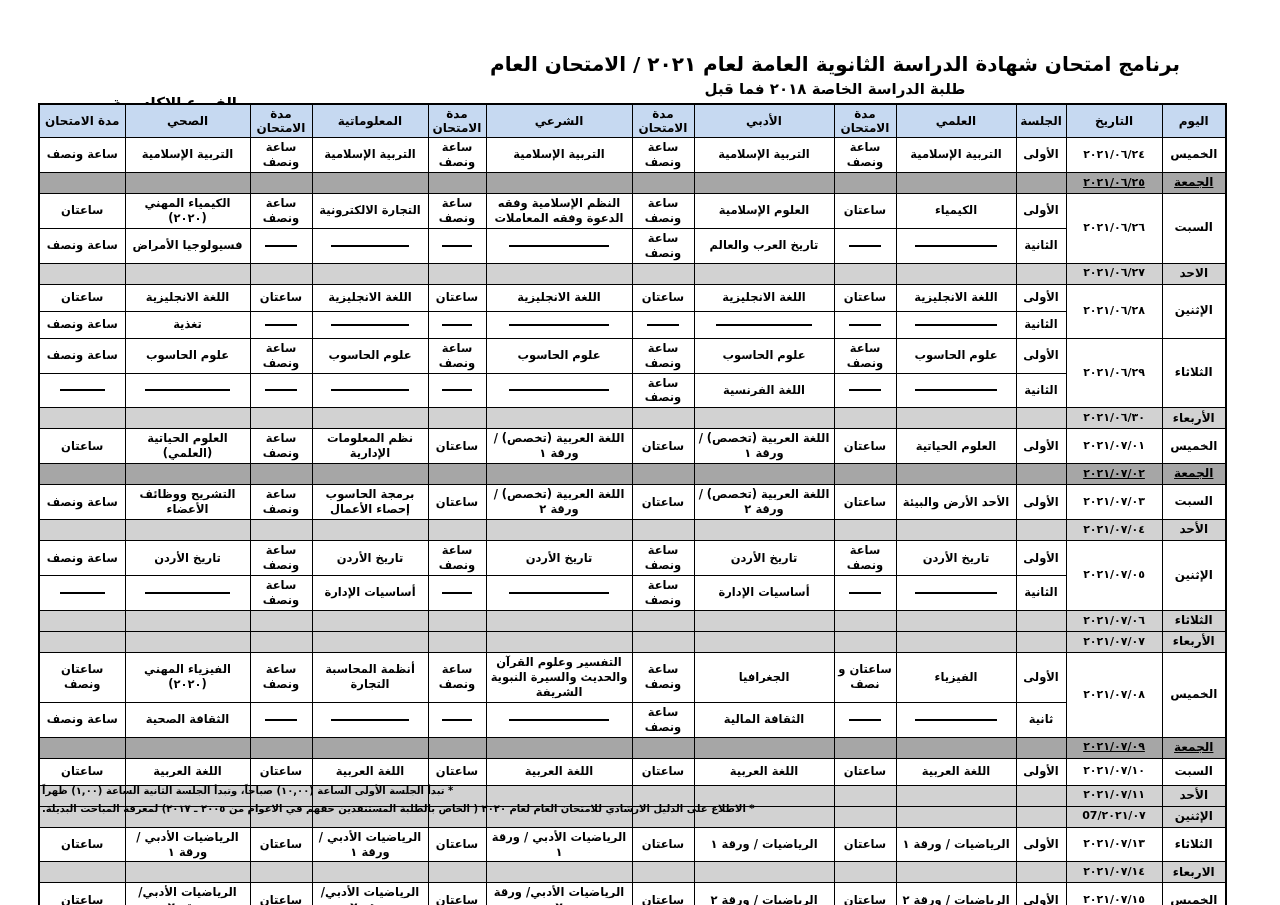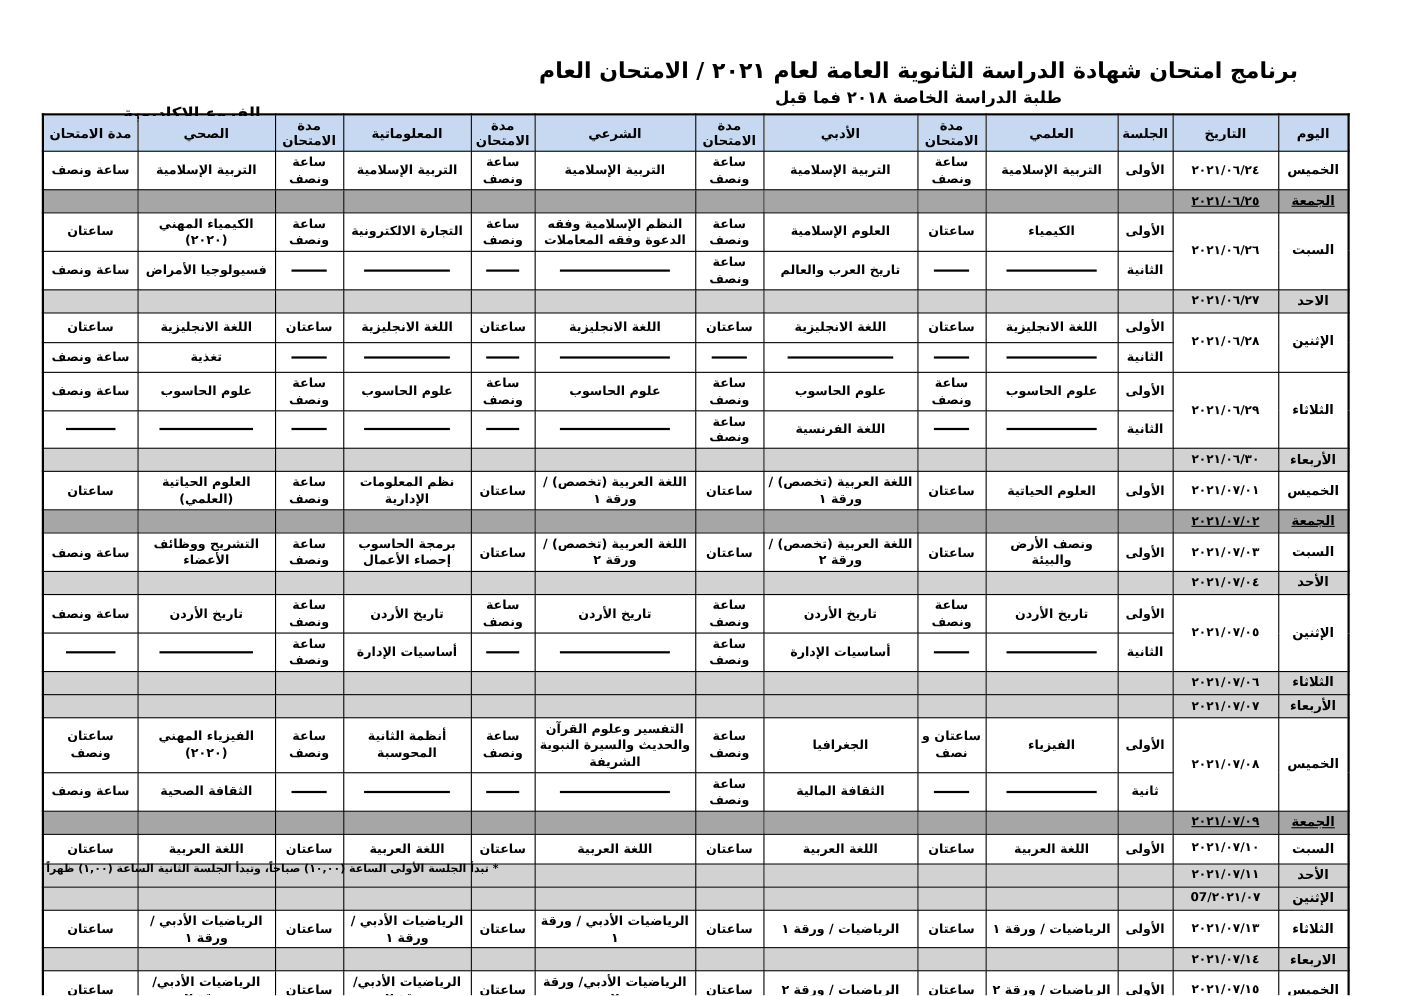--- a/index.html
+++ b/index.html
@@ -287,21 +287,21 @@
           <td></td>
           <td></td>
           <td></td>
           <td></td>
           <td></td>
         </tr>
         <tr class="exam">
           <td class="day" rowspan="1">السبت</td>
           <td class="date" rowspan="1">٢٠٢١/٠٧/٠٣</td>
           <td class="session">الأولى</td>
-          <td class="subj">ونصف الأرض والبيئة</td>
+          <td class="subj">الأحد الأرض والبيئة</td>
           <td class="dur">ساعتان</td>
           <td class="subj">اللغة العربية (تخصص) / ورقة ٢</td>
           <td class="dur">ساعتان</td>
           <td class="subj">اللغة العربية (تخصص) / ورقة ٢</td>
           <td class="dur">ساعتان</td>
           <td class="subj">برمجة الحاسوب
 إحصاء الأعمال</td>
           <td class="dur">ساعة ونصف</td>
           <td class="subj">التشريح ووظائف الأعضاء</td>
           <td class="dur">ساعة ونصف</td>
@@ -388,21 +388,21 @@
         <tr class="exam">
           <td class="day" rowspan="2">الخميس</td>
           <td class="date" rowspan="2">٢٠٢١/٠٧/٠٨</td>
           <td class="session">الأولى</td>
           <td class="subj">الفيزياء</td>
           <td class="dur">ساعتان و نصف</td>
           <td class="subj">الجغرافيا</td>
           <td class="dur">ساعة ونصف</td>
           <td class="subj">التفسير وعلوم القرآن والحديث والسيرة النبوية الشريفة</td>
           <td class="dur">ساعة ونصف</td>
-          <td class="subj">أنظمة الثانية المحوسبة</td>
+          <td class="subj">أنظمة المحاسبة التجارة</td>
           <td class="dur">ساعة ونصف</td>
           <td class="subj">الفيزياء المهني (٢٠٢٠)</td>
           <td class="dur">ساعتان ونصف</td>
         </tr>
         <tr class="exam">
           <td class="session">ثانية</td>
           <td class="subj"><div class="dash"></div></td>
           <td class="dur">
             <div class="dash small"></div>
           </td>
@@ -522,14 +522,15 @@
           <td class="subj">الرياضيات الأدبي/ ورقة ٢</td>
           <td class="dur">ساعتان</td>
           <td class="subj">الرياضيات الأدبي/ ورقة ٢</td>
           <td class="dur">ساعتان</td>
         </tr>
       </tbody>
   </table>
 
   <div class="footnotes">
     <div>* تبدأ الجلسة الأولى الساعة (١٠,٠٠) صباحاً، وتبدأ الجلسة الثانية الساعة (١,٠٠) ظهراً</div>
+    <div>* الاطلاع على الدليل الارشادي للامتحان العام لعام ٢٠٢٠ ( الخاص بالطلبة المستنفدين حقهم في الاعوام من ٢٠٠٥ ـ ٢٠١٧) لمعرفة المباحث البديلة.</div>
   </div>
 </div>
 
 </body></html>

